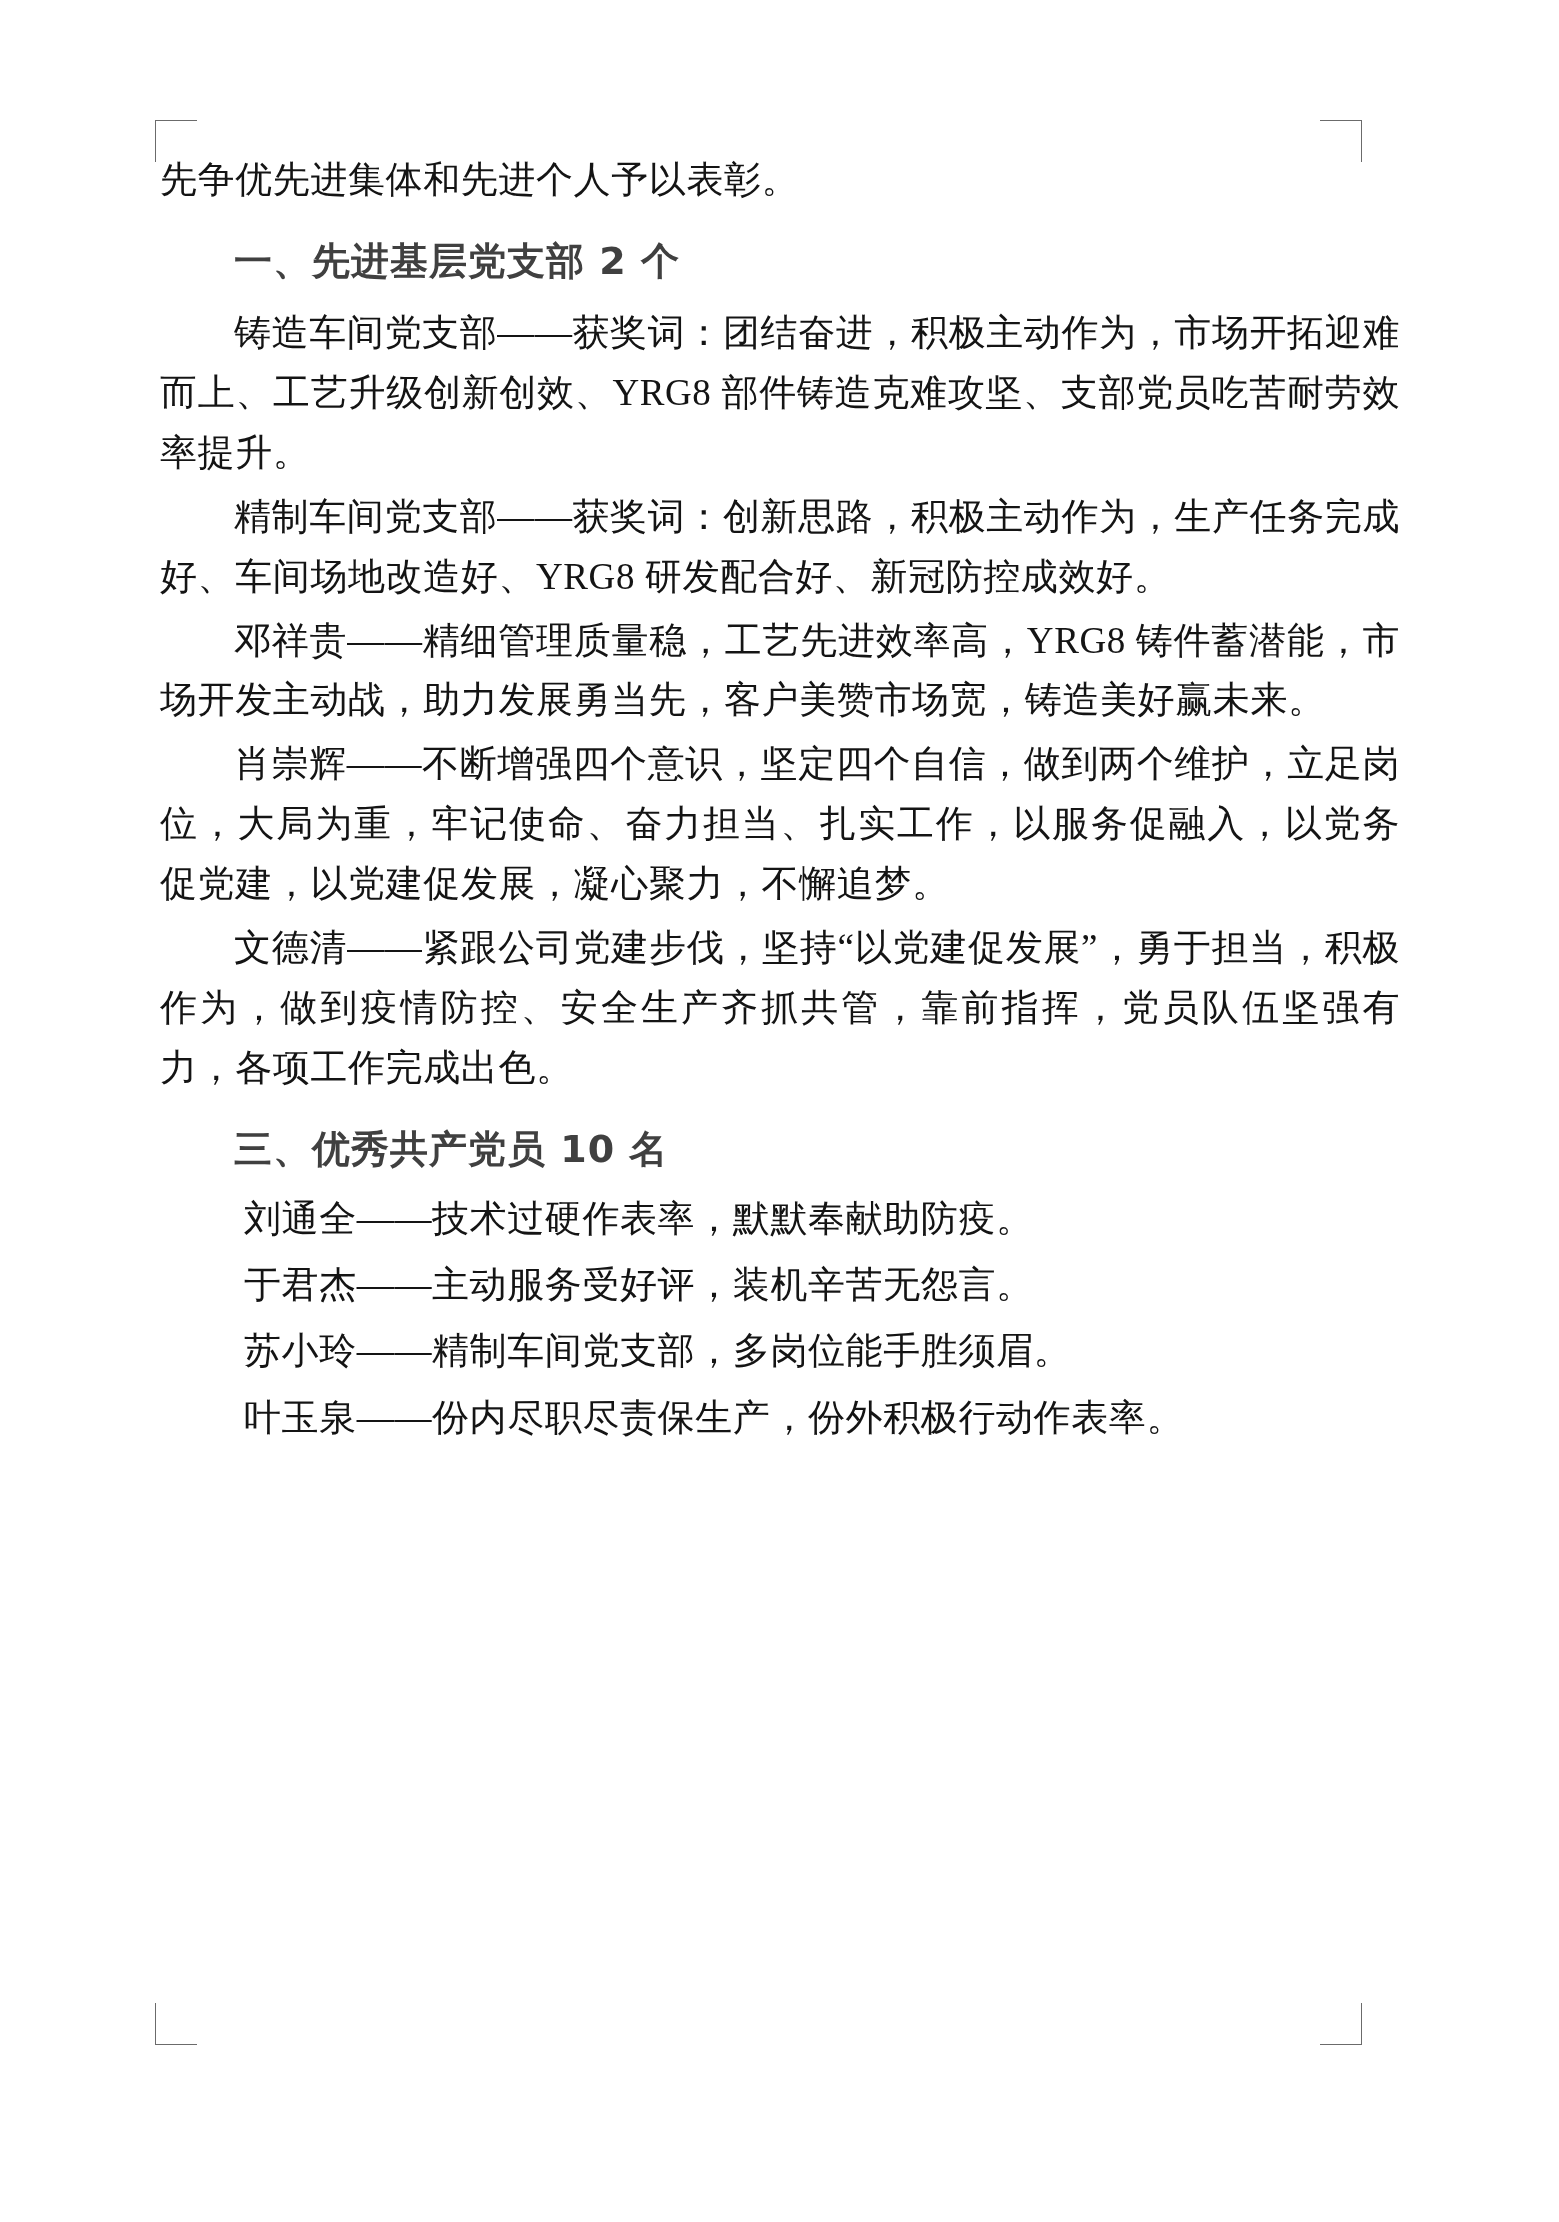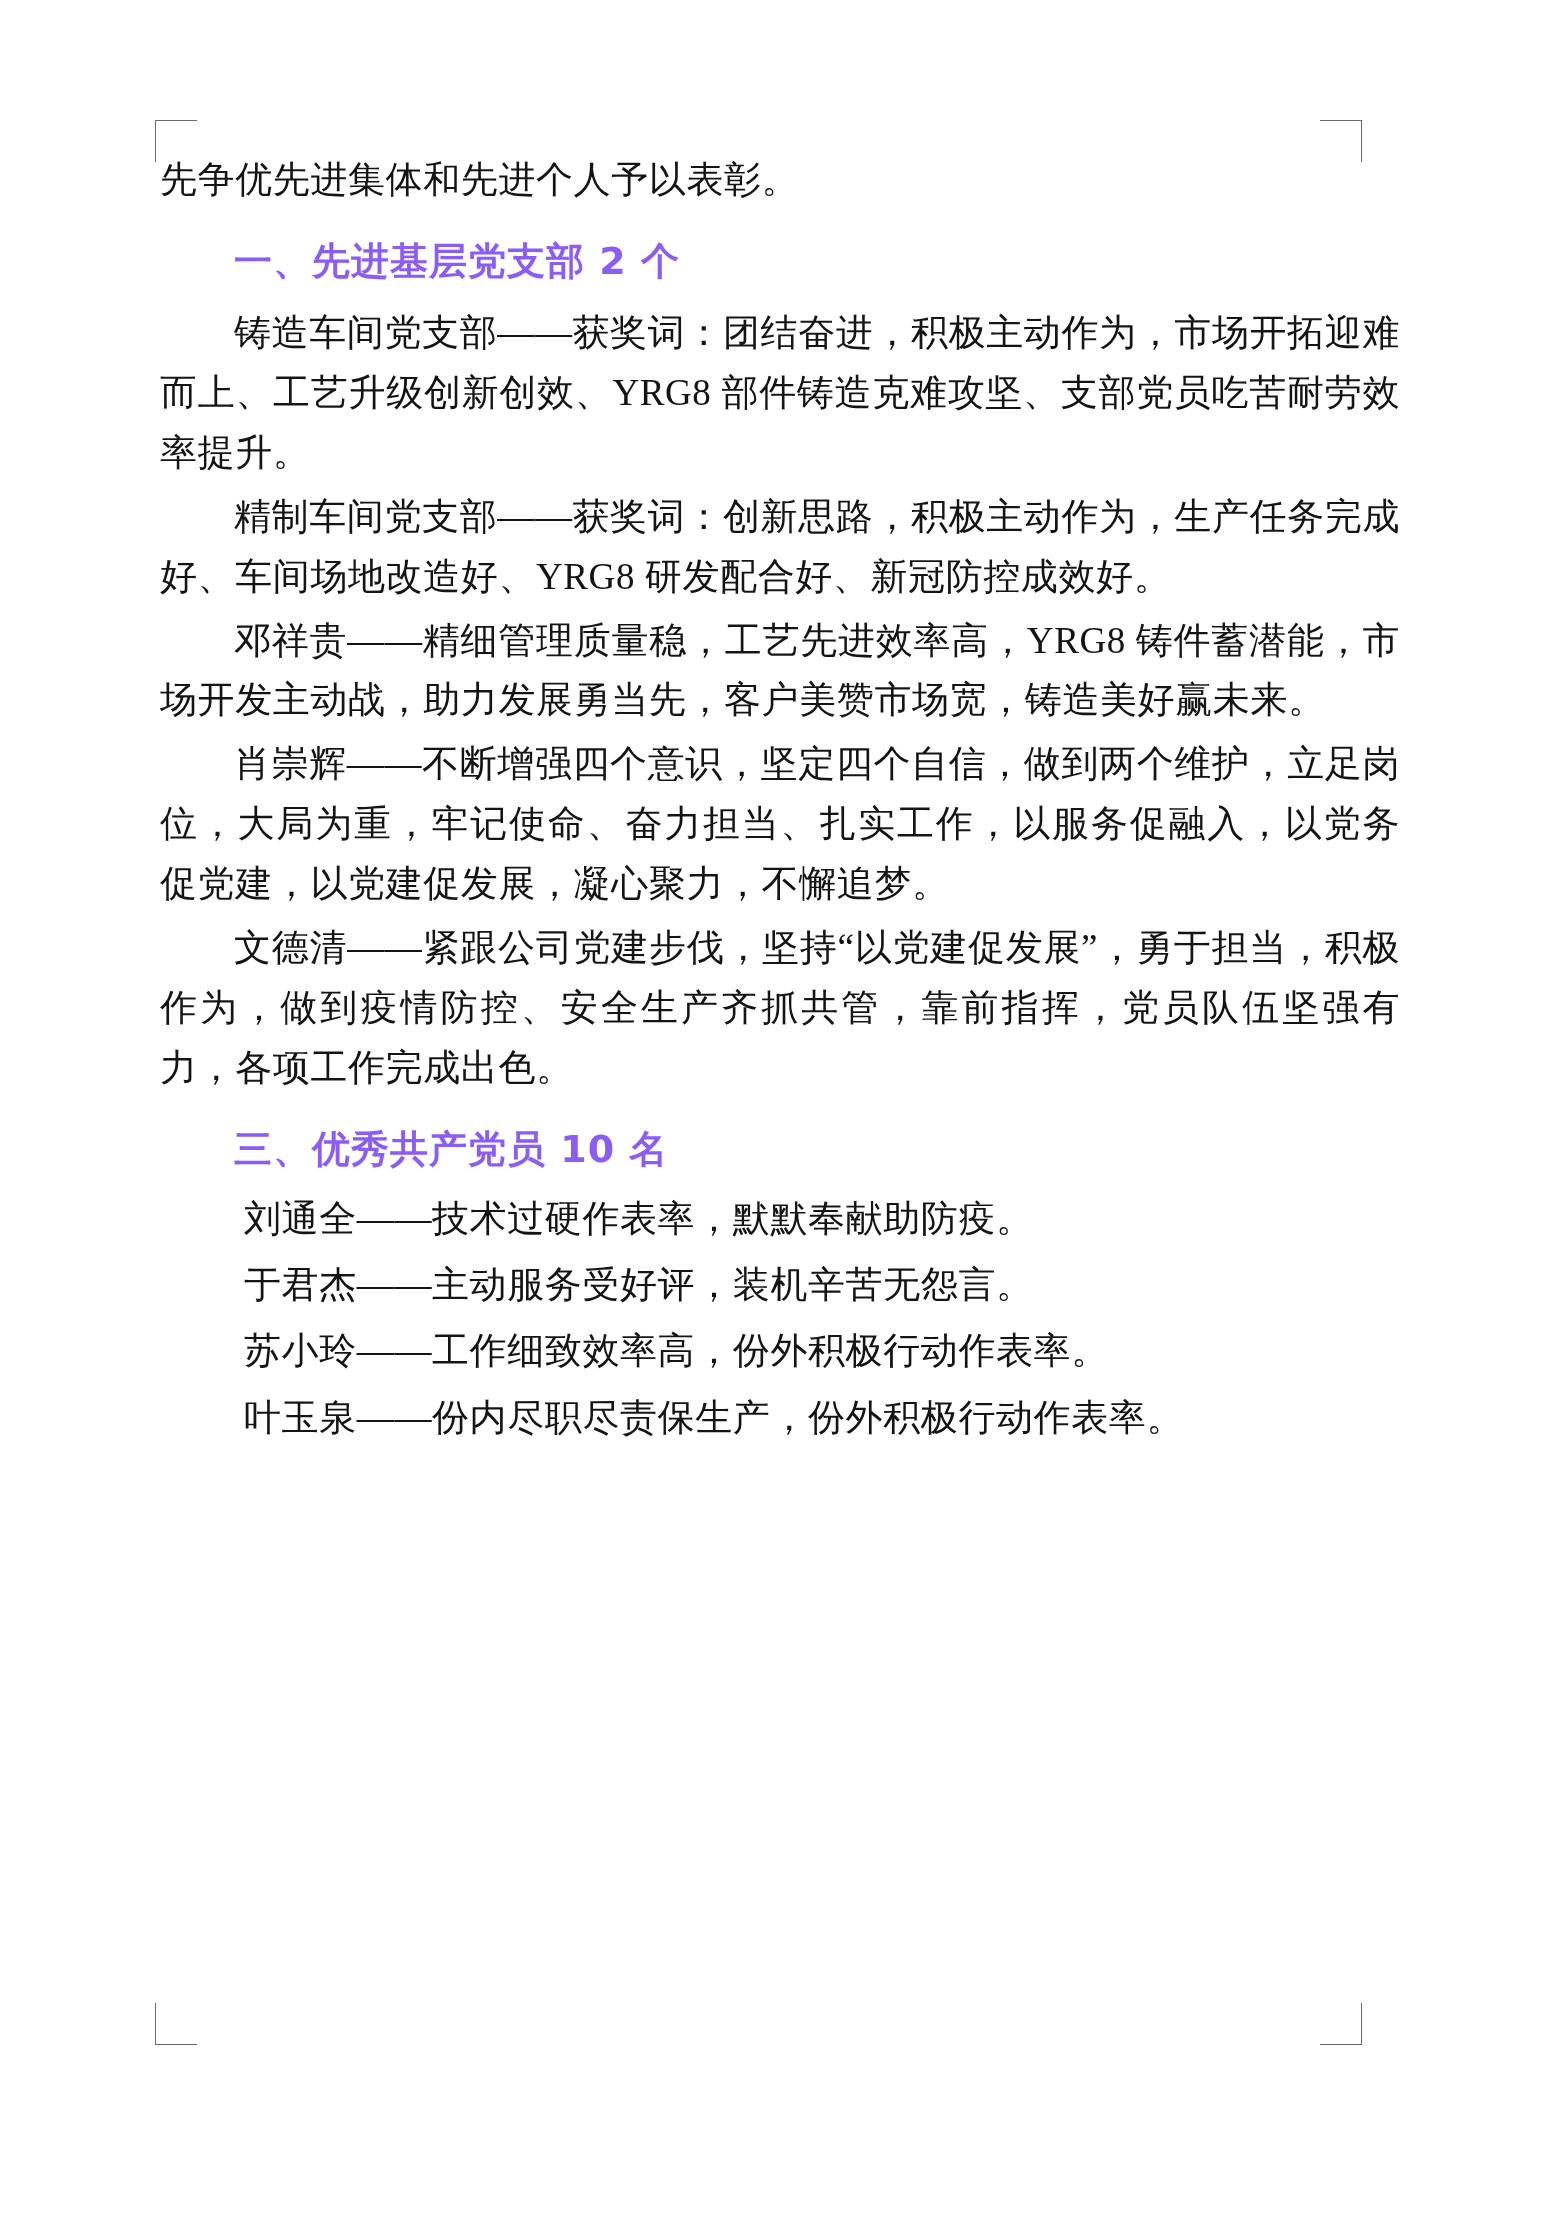--- a/index.html
+++ b/index.html
@@ -88,21 +88,21 @@
     text-indent: 74px;
   }
   .heading {
     font-family: "DejaVu Sans", "Liberation Sans", sans-serif;
     font-weight: bold;
     font-size: 38px;
     line-height: 1.55;
     letter-spacing: 1px;
     margin: 22px 0 12px 0;
     text-indent: 74px;
-    color: #8b5cf6;
+    color: #404040;
   }
   .list-line {
     font-size: 37px;
     line-height: 1.52;
     letter-spacing: 0.6px;
     margin: 10px;
     text-indent: 74px;
     color: #141414;
   }
 </style>
@@ -138,17 +138,17 @@
     <p class="para indent">铸造车间党支部——获奖词：团结奋进，积极主动作为，市场开拓迎难而上、工艺升级创新创效、YRG8 部件铸造克难攻坚、支部党员吃苦耐劳效率提升。</p>
     <p class="para indent">精制车间党支部——获奖词：创新思路，积极主动作为，生产任务完成好、车间场地改造好、YRG8 研发配合好、新冠防控成效好。</p>
 
     <p class="para indent">邓祥贵——精细管理质量稳，工艺先进效率高，YRG8 铸件蓄潜能，市场开发主动战，助力发展勇当先，客户美赞市场宽，铸造美好赢未来。</p>
     <p class="para indent">肖崇辉——不断增强四个意识，坚定四个自信，做到两个维护，立足岗位，大局为重，牢记使命、奋力担当、扎实工作，以服务促融入，以党务促党建，以党建促发展，凝心聚力，不懈追梦。</p>
     <p class="para indent">文德清——紧跟公司党建步伐，坚持“以党建促发展”，勇于担当，积极作为，做到疫情防控、安全生产齐抓共管，靠前指挥，党员队伍坚强有力，各项工作完成出色。</p>
 
     <h2 class="heading">三、优秀共产党员 10 名</h2>
     <p class="list-line">刘通全——技术过硬作表率，默默奉献助防疫。</p>
     <p class="list-line">于君杰——主动服务受好评，装机辛苦无怨言。</p>
-    <p class="list-line">苏小玲——工作细致效率高，份外积极行动作表率。</p>
+    <p class="list-line">苏小玲——精制车间党支部，多岗位能手胜须眉。</p>
     <p class="list-line">叶玉泉——份内尽职尽责保生产，份外积极行动作表率。</p>
 
   </div>
 </div>
 
 </body></html>

